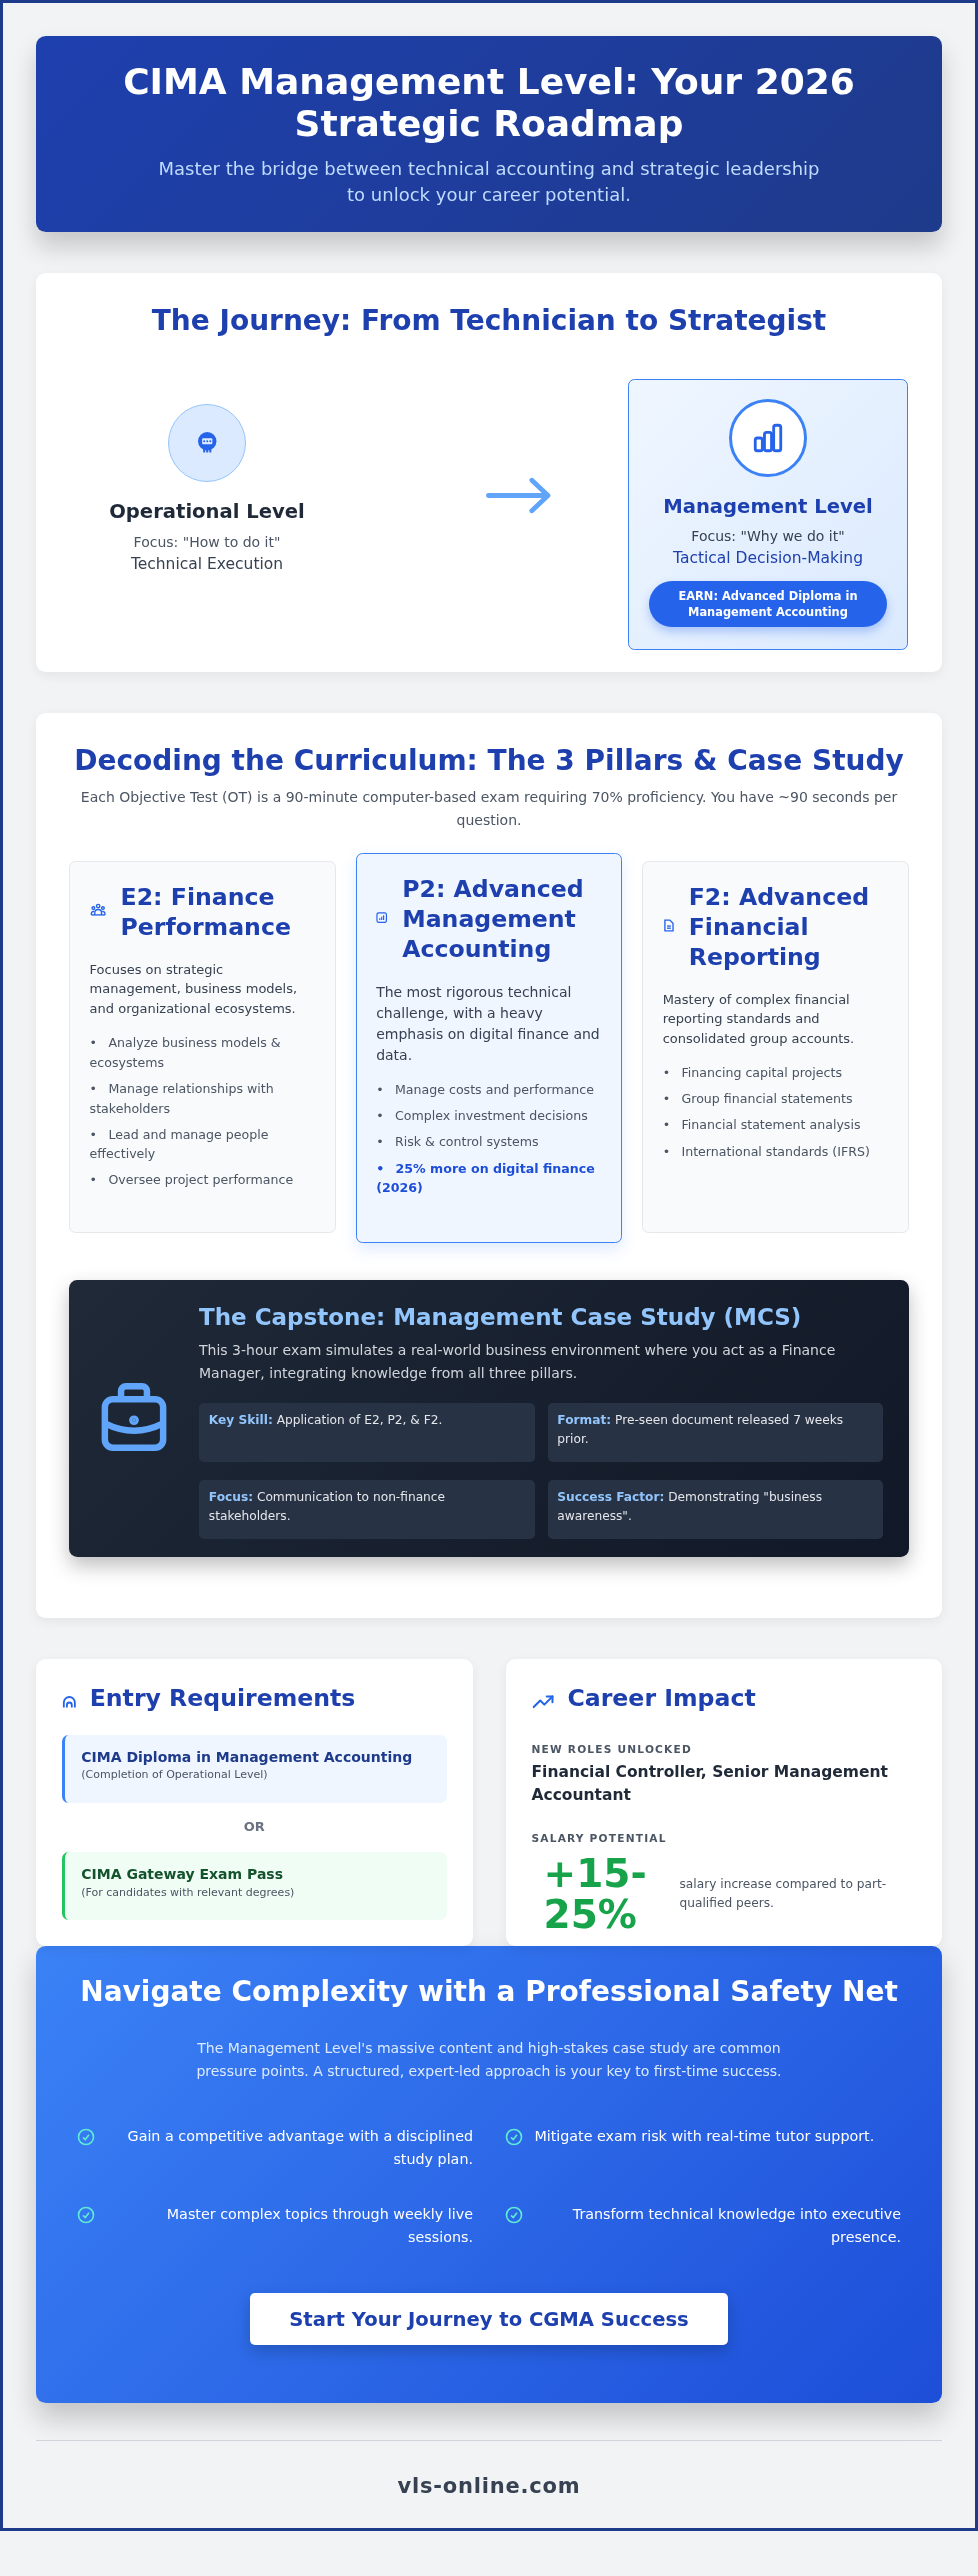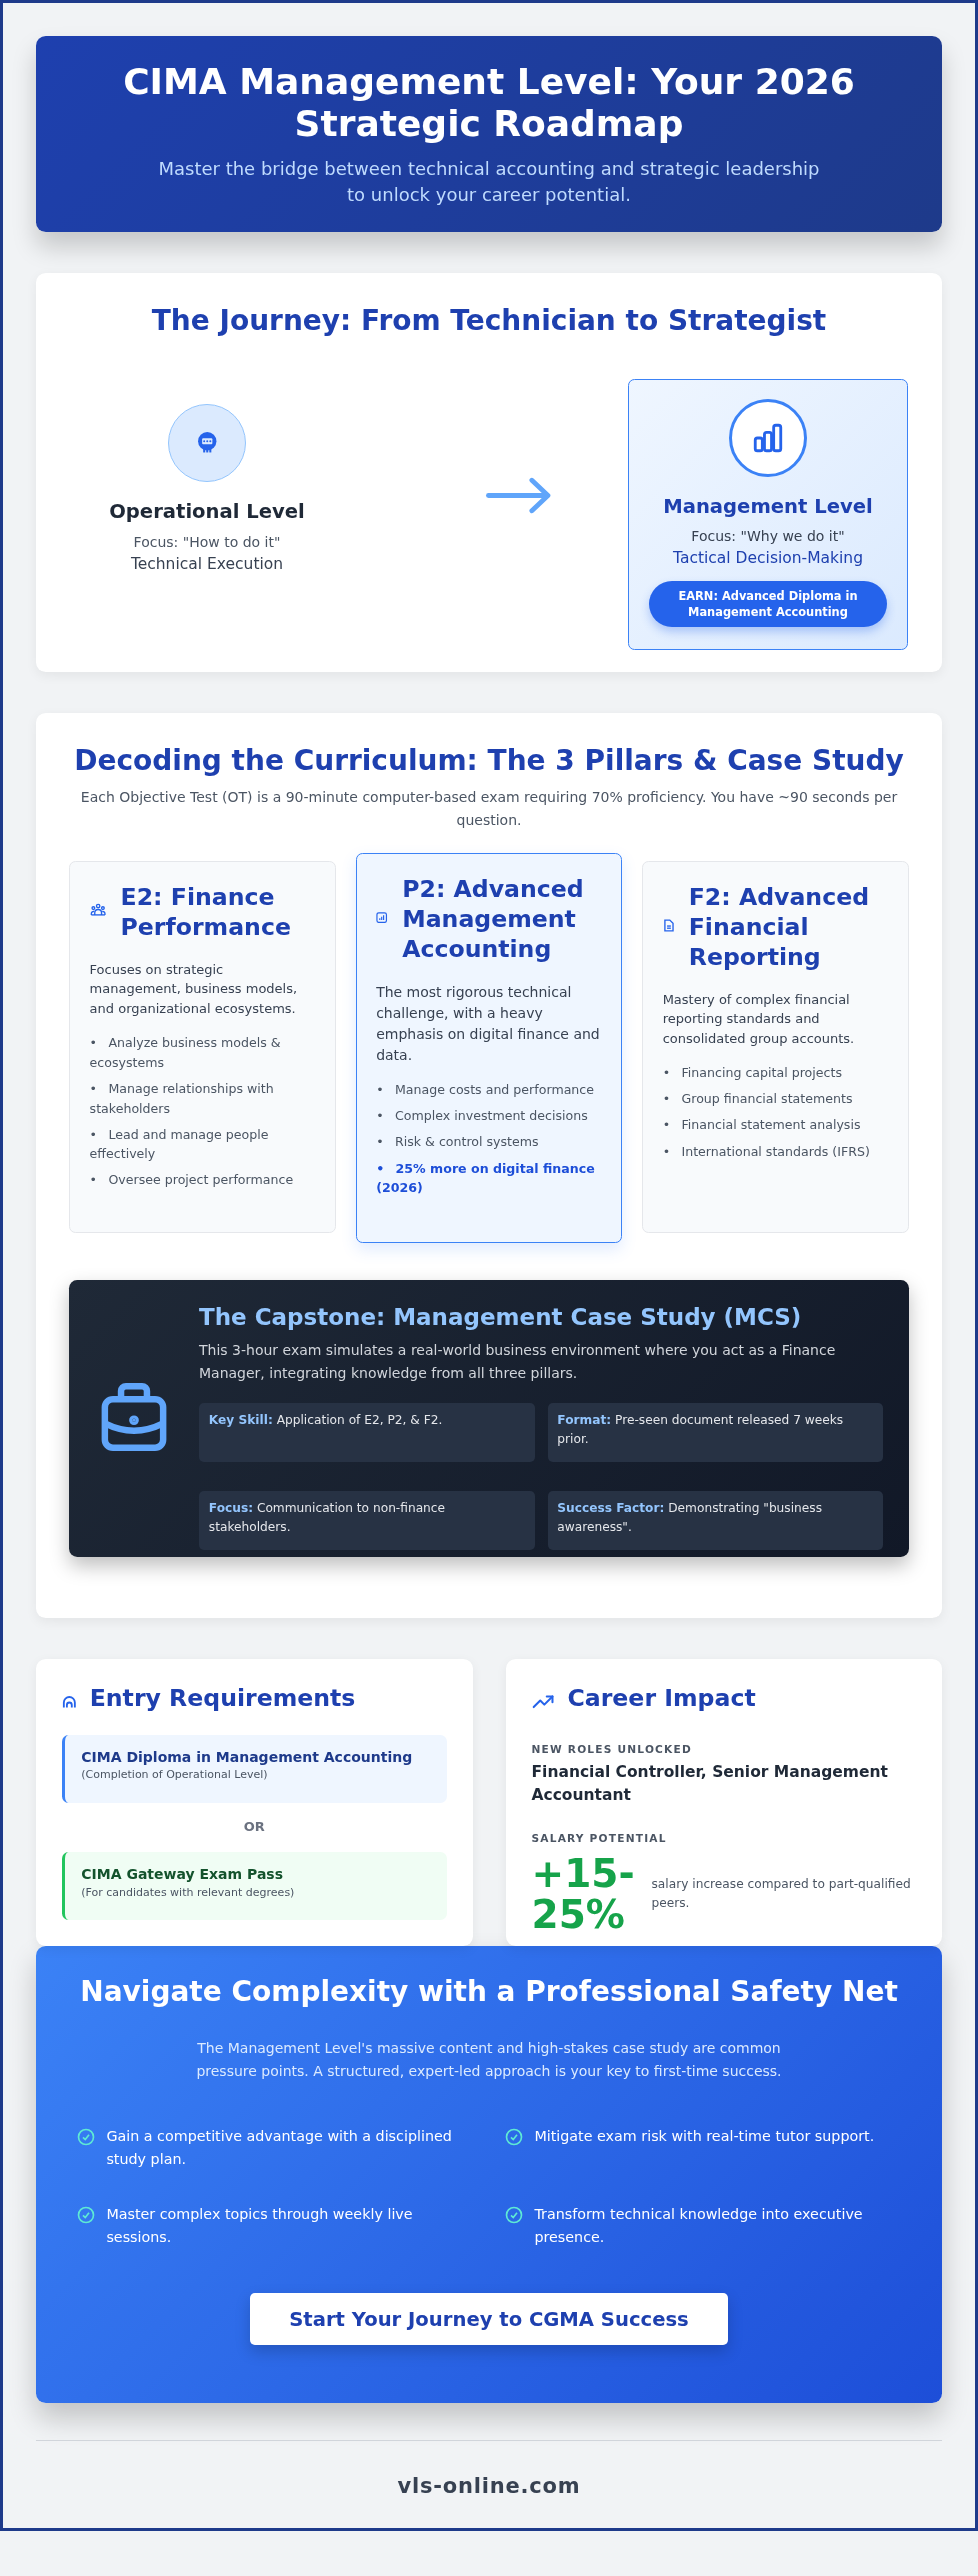--- a/index.html
+++ b/index.html
@@ -89,21 +89,21 @@
 
   .capstone {
     margin-top: 37px; height: 277px; border-radius: 8.2px;
     background: linear-gradient(135deg, #1f2937 0%, #111827 100%);
     position: relative; padding: 23px 26px 0 130px;
     box-shadow: 0 8.2px 19.6px rgba(0,0,0,0.25);
   }
   .capstone-icon { position: absolute; left: 31px; top: 101px; }
   .cap-title { color: #93c5fd; font-size: 23px; font-weight: 700; line-height: 29px; }
   .cap-desc { color: #d1d5db; font-size: 14px; line-height: 23px; margin-top: 6.5px; }
-  .cap-grid { display: grid; grid-template-columns: 1fr 1fr; gap: 29px 13px; margin-top: 18px; }
+  .cap-grid { display: grid; grid-template-columns: 1fr 1fr; gap: 18px 13px; margin-top: 18px; }
   .cap-item {
     background: #273244; border-radius: 4.9px; padding: 8.2px 9.8px; height: 59px;
     color: #e5e7eb; font-size: 12.2px; line-height: 19.6px;
   }
   .cap-key { color: #93c5fd; font-weight: 700; }
 
   
   .two-col { display: flex; gap: 33px; margin-top: 41px; }
   .two-col .card { flex: 1; height: 287px; padding: 24.5px 26px; }
   .card-head { display: flex; align-items: flex-end; gap: 13px; }
@@ -112,34 +112,34 @@
   .req-blue { background: #eff6ff; border-left: 3.3px solid #3b82f6; }
   .req-green { background: #f0fdf4; border-left: 3.3px solid #22c55e; margin-top: 18px; }
   .req-title { font-size: 14px; font-weight: 700; }
   .req-blue .req-title { color: #1e3a8a; }
   .req-green .req-title { color: #14532d; }
   .req-sub { color: #4b5563; font-size: 11px; margin-top: 3.3px; }
   .or { text-align: center; color: #6b7280; font-weight: 700; font-size: 13px; margin-top: 16.3px; }
   .label-caps { color: #4b5563; font-size: 10.6px; font-weight: 700; letter-spacing: 1.2px; margin-top: 31px; }
   .roles { color: #1f2937; font-size: 15.5px; font-weight: 700; line-height: 23px; margin-top: 6.5px; }
   .label-caps.second { margin-top: 24.5px; }
-  .salary-row { display: flex; align-items: center; gap: 22px; margin-top: 9.8px; }
+  .salary-row { display: flex; align-items: center; gap: 38px; margin-top: 9.8px; margin-left: 12px; }
   .salary-val { color: #16a34a; font-size: 39px; font-weight: 700; line-height: 41px; width: 98px; }
   .salary-desc { color: #4b5563; font-size: 12.2px; line-height: 19.6px; }
 
   
   .cta {
     height: 457px; border-radius: 9.8px;
     background: linear-gradient(135deg, #3b82f6 0%, #1d4ed8 100%);
     text-align: center; padding: 29px 41px;
     box-shadow: 0 14.7px 28px rgba(0,0,0,0.2);
   }
   .cta h2 { color: #fff; font-size: 28px; font-weight: 700; line-height: 34px; }
   .cta-desc { color: #dbeafe; font-size: 14px; line-height: 23px; margin-top: 28px; padding: 0 106px; }
-  .benefits { display: grid; grid-template-columns: 1fr 1fr; column-gap: 24.5px; row-gap: 26px; margin-top: 42px; text-align: left; gap: 32px; }
+  .benefits { display: grid; grid-template-columns: 1fr 1fr; column-gap: 24.5px; row-gap: 26px; margin-top: 42px; text-align: right; gap: 32px; }
   .benefit { display: flex; gap: 11.4px; color: #fff; font-size: 14.3px; line-height: 23px; }
   .benefit .chk { flex: 0 0 auto; margin-top: 3.3px; }
   .cta-btn {
     display: inline-block; margin-top: 44px; width: 478px; height: 52px;
     background: #fff; border: none; border-radius: 4.9px;
     color: #1e40af; font-family: "DejaVu Sans", sans-serif; font-size: 19.6px; font-weight: 700;
     box-shadow: 0 6.5px 14.7px rgba(0,0,0,0.18);
   }
 
   

